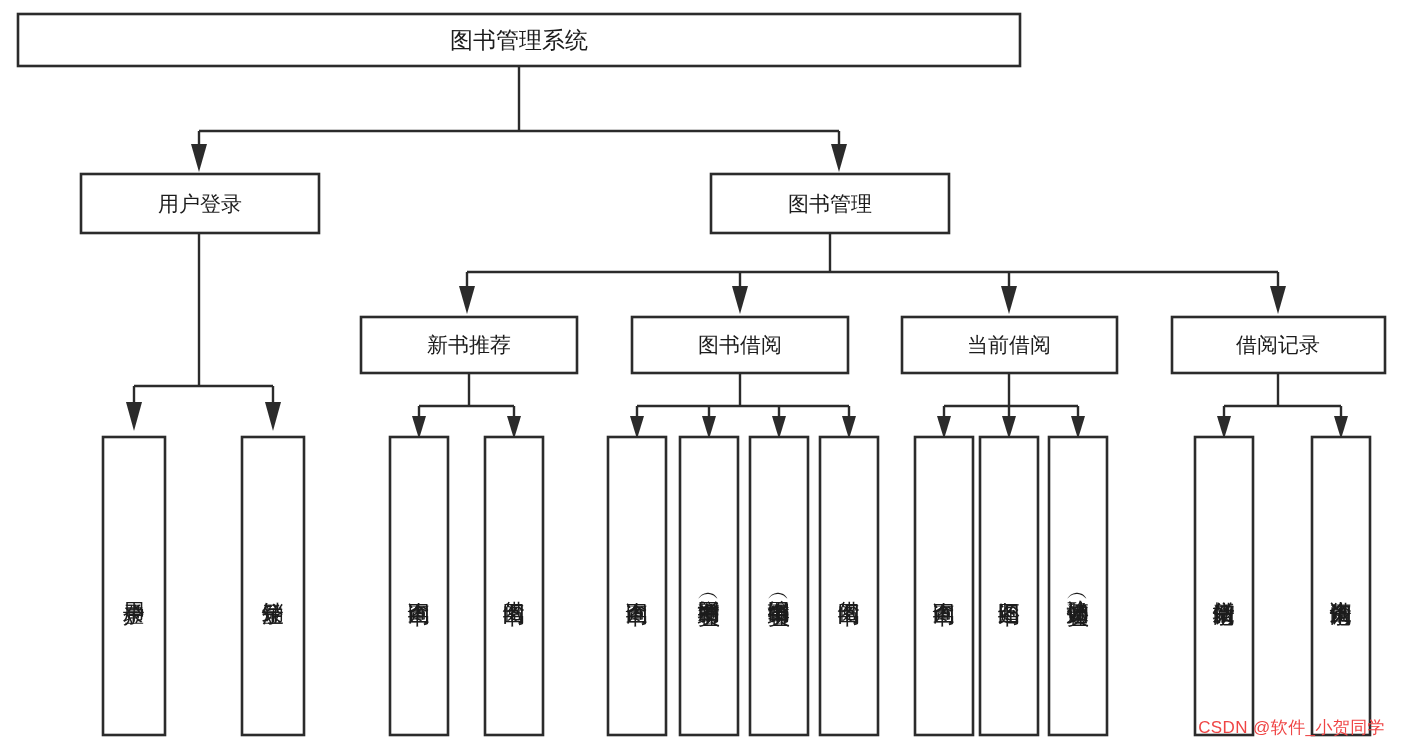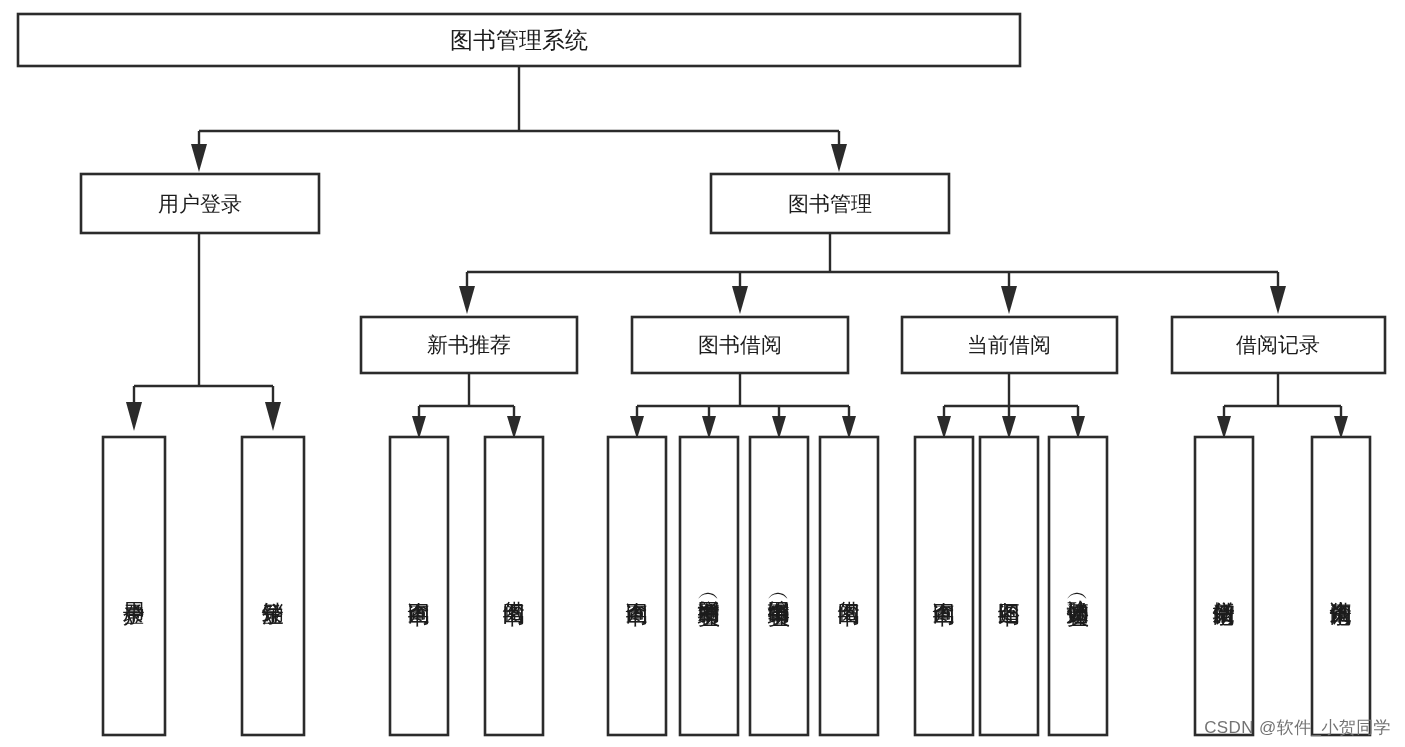--- a/index.html
+++ b/index.html
@@ -63,25 +63,25 @@
     text-orientation: upright;
     font-family: "Liberation Sans", "DejaVu Sans", sans-serif;
     font-size: 22px;
     line-height: 1.06;
     color: #1c1c1c;
     letter-spacing: 1px;
     white-space: nowrap;
   }
   .watermark {
     position: absolute;
-    right: 14px;
+    right: 20px;
     bottom: 8px;
     font-family: "Liberation Sans", "DejaVu Sans", sans-serif;
     font-size: 17px;
-    color: #737373;
+    color: #ef4444;
     letter-spacing: 0.4px;
     white-space: nowrap;
   }
 </style>
 </head>
 <body>
 
 <div id="diagram-root">
 
   <svg class="diagram-svg" viewBox="0 0 1405 747">

